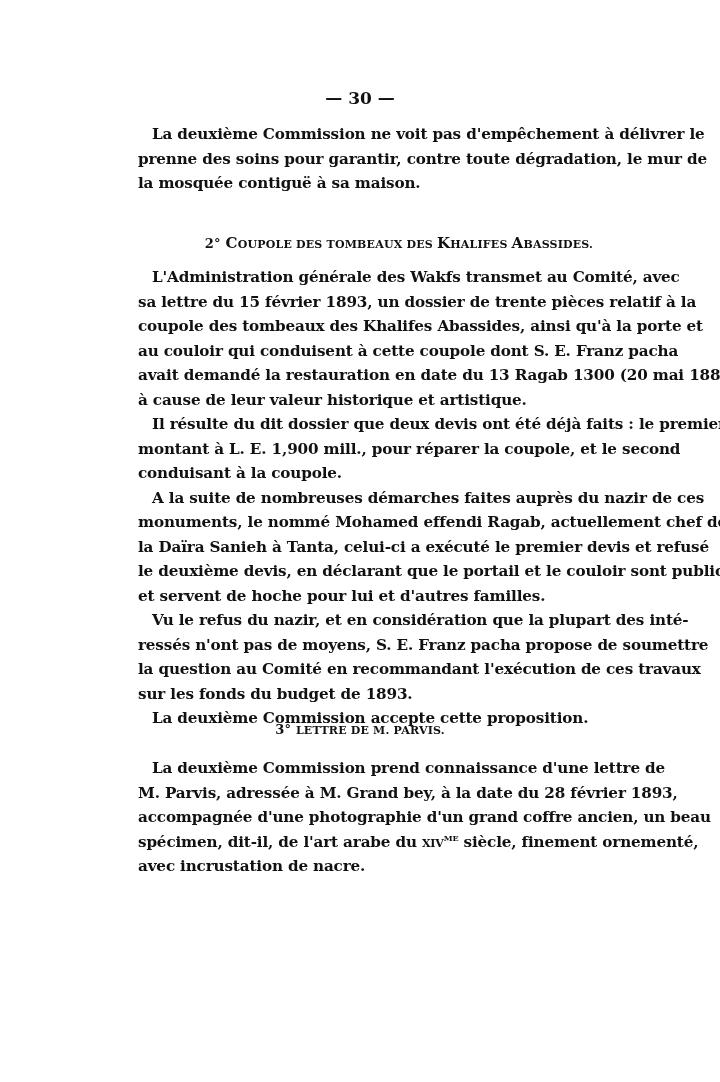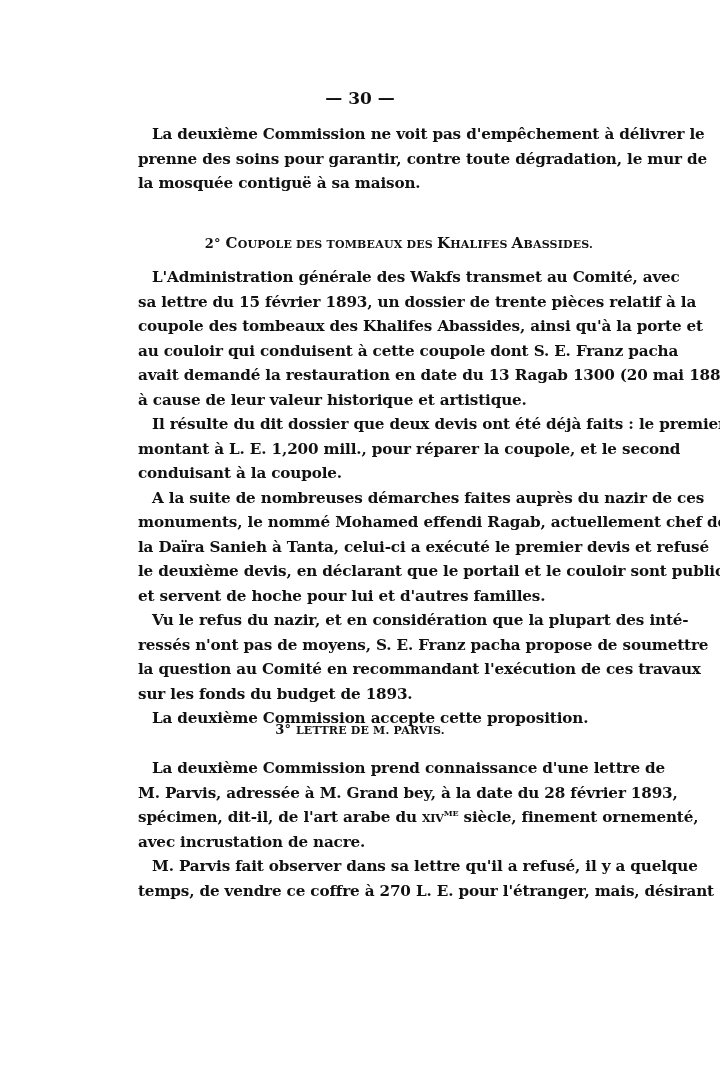--- a/index.html
+++ b/index.html
@@ -51,21 +51,21 @@
     <div>
       <div class="line indent">L'Administration générale des Wakfs transmet au Comité, avec</div>
       <div class="line">sa lettre du 15 février 1893, un dossier de trente pièces relatif à la</div>
       <div class="line">coupole des tombeaux des Khalifes Abassides, ainsi qu'à la porte et</div>
       <div class="line">au couloir qui conduisent à cette coupole dont S. E. Franz pacha</div>
       <div class="line">avait demandé la restauration en date du 13 Ragab 1300 (20 mai 1883),</div>
       <div class="line last">à cause de leur valeur historique et artistique.</div>
     </div>
     <div>
       <div class="line indent">Il résulte du dit dossier que deux devis ont été déjà faits : le premier,</div>
-      <div class="line">montant à L. E. 1,200 mill., pour réparer la coupole, et le second</div>
+      <div class="line">montant à L. E. 1,900 mill., pour réparer la coupole, et le second</div>
       <div class="line last">conduisant à la coupole.</div>
     </div>
     <div>
       <div class="line indent">A la suite de nombreuses démarches faites auprès du nazir de ces</div>
       <div class="line">monuments, le nommé Mohamed effendi Ragab, actuellement chef de</div>
       <div class="line">la Daïra Sanieh à Tanta, celui-ci a exécuté le premier devis et refusé</div>
       <div class="line">le deuxième devis, en déclarant que le portail et le couloir sont publics</div>
       <div class="line last">et servent de hoche pour lui et d'autres familles.</div>
     </div>
     <div>
@@ -81,26 +81,23 @@
 
   <div class="heading" style="top:722px;">
     <span>3°</span>
     <span class="sc-small">Lettre de M. Parvis.</span>
   </div>
 
   <div class="block" style="top:756px;">
     <div>
       <div class="line indent">La deuxième Commission prend connaissance d'une lettre de</div>
       <div class="line">M. Parvis, adressée à M. Grand bey, à la date du 28 février 1893,</div>
+      <div class="line">accompagnée d'une photographie d'un grand coffre ancien, un beau</div>
       <div class="line">
         <span>spécimen, dit-il, de l'art arabe du</span>
         <span style="font-variant: small-caps;"><span>xiv</span><sup>me</sup></span>
         <span>siècle, finement ornementé,</span>
       </div>
       <div class="line last">avec incrustation de nacre.</div>
     </div>
-    <div>
-      <div class="line indent">M. Parvis fait observer dans sa lettre qu'il a refusé, il y a quelque</div>
-      <div class="line">temps, de vendre ce coffre à 270 L. E. pour l'étranger, mais, désirant</div>
-    </div>
   </div>
 
 </div>
 
 </body></html>

